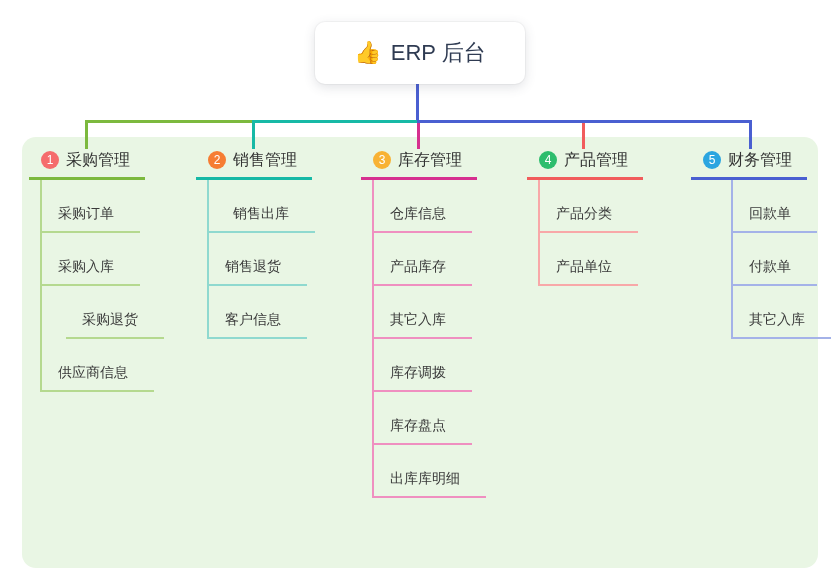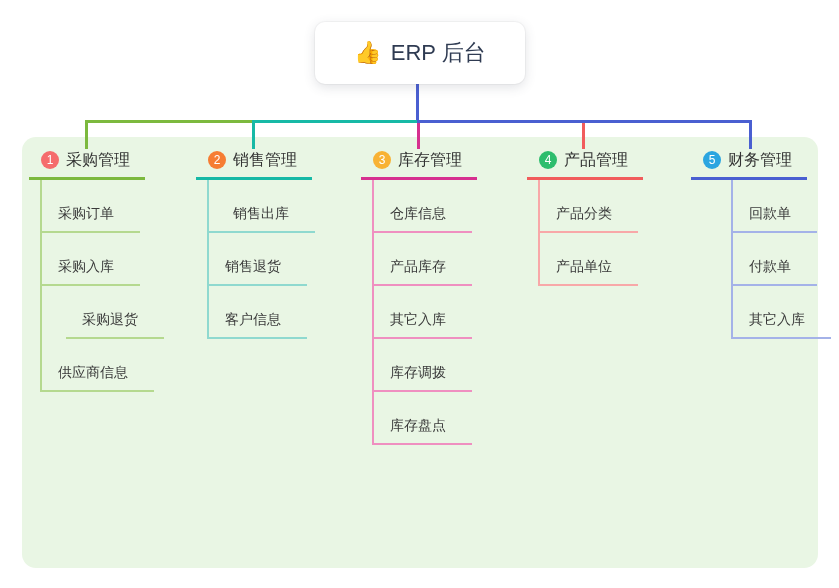--- a/index.html
+++ b/index.html
@@ -79,20 +79,21 @@
         <div class="branch-label" style="border-bottom-color: rgb(214, 48, 143); color: rgb(51, 51, 51);">
           <span class="badge" style="background: rgb(248, 178, 52);">3</span>
           <span>库存管理</span>
         </div>
         <div class="children" style="border-left-color: rgb(239, 143, 192);">
           <div class="child" style="border-bottom-color: rgb(239, 143, 192);">仓库信息</div>
           <div class="child" style="border-bottom-color: rgb(239, 143, 192);">产品库存</div>
           <div class="child" style="border-bottom-color: rgb(239, 143, 192);">其它入库</div>
           <div class="child" style="border-bottom-color: rgb(239, 143, 192);">库存调拨</div>
           <div class="child" style="border-bottom-color: rgb(239, 143, 192);">库存盘点</div>
+          <div class="child" style="border-bottom-color: rgb(239, 143, 192);">出库库明细</div>
         </div>
       </div>
       <div class="branch" style="left: 527px;">
         <div class="branch-label" style="border-bottom-color: rgb(241, 92, 92); color: rgb(51, 51, 51);">
           <span class="badge" style="background: rgb(45, 189, 109);">4</span>
           <span>产品管理</span>
         </div>
         <div class="children" style="border-left-color: rgb(248, 168, 168);">
           <div class="child" style="border-bottom-color: rgb(248, 168, 168);">产品分类</div>
           <div class="child" style="border-bottom-color: rgb(248, 168, 168);">产品单位</div>

